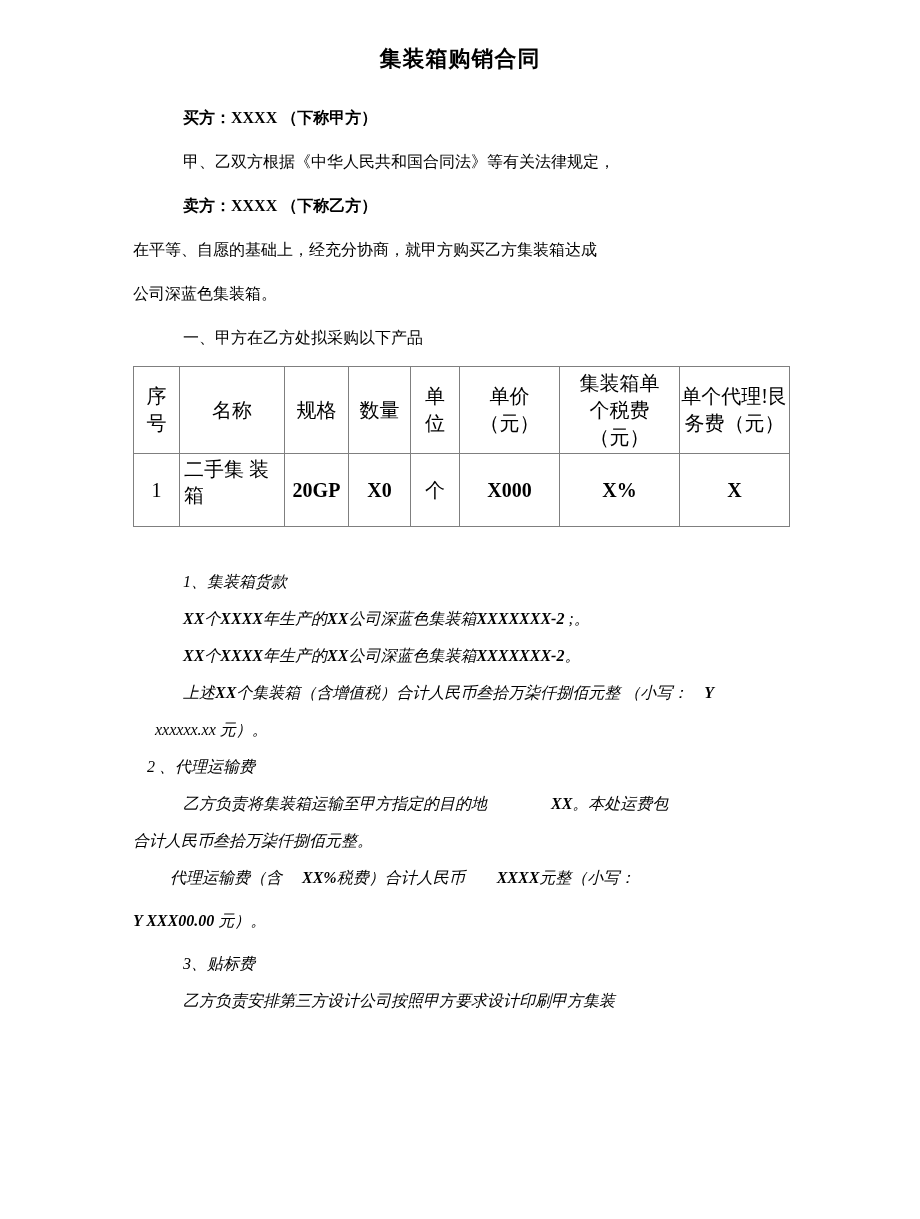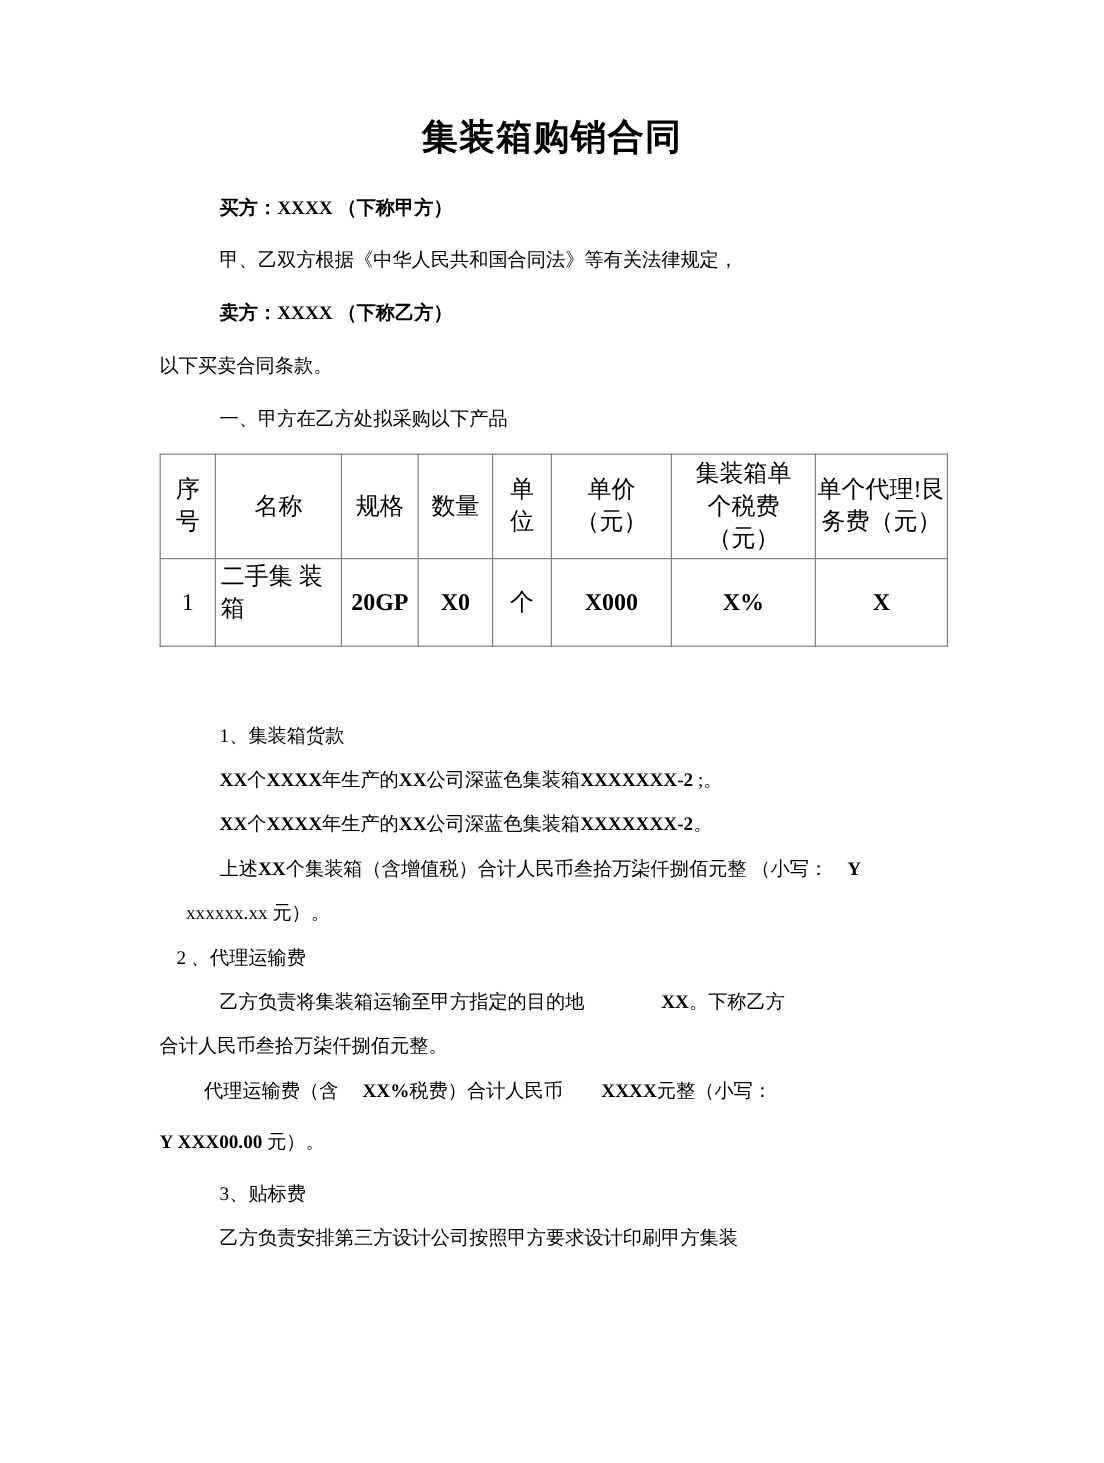--- a/index.html
+++ b/index.html
@@ -5,35 +5,35 @@
   html,body{margin:0;padding:0;background:#ffffff;}
   .page{
     position:relative;
     width:920px;height:1219px;
     background:#ffffff;
     overflow:hidden;
     font-family:"Liberation Serif","DejaVu Serif",serif;
     color:#000000;
   }
   .doc-title{
-    margin:98px 0 0 0;
+    margin:42px 0 0 0;
     text-align:center;
-    font-size:30px;
+    font-size:22px;
     font-weight:bold;
     line-height:34px;
     letter-spacing:1px;
   }
   .body-col{
     margin-left:133px;
     width:668px;
     font-size:16px;
   }
   #body-top{margin-top:20px;}
   #body-top .line{line-height:44px;white-space:pre-wrap;}
-  #body-bottom{margin-top:56px;}
+  #body-bottom{margin-top:36px;font-style:italic;}
   #body-bottom .line{line-height:37px;white-space:pre-wrap;}
   .b{font-weight:bold;}
   .i50{padding-left:50px;}
   .i37{padding-left:37px;}
   .i22{padding-left:22px;}
   .i14{padding-left:14px;}
   .mt{margin-top:6px;}
   table.products{
     border-collapse:collapse;
     table-layout:fixed;
@@ -70,21 +70,22 @@
 <body>
 
 <div class="page">
 
   <h1 class="doc-title">集装箱购销合同</h1>
 
   <div id="body-top" class="body-col">
       <div class="line i50 b"><span class="b">买方：XXXX （下称甲方）</span></div>
       <div class="line i50"><span>甲、乙双方根据《中华人民共和国合同法》等有关法律规定，</span></div>
       <div class="line i50 b"><span class="b">卖方：XXXX （下称乙方）</span></div>
-      <div class="line"><span>以下买卖合同条款。</span></div>
+      <div class="line"><span>在平等、自愿的基础上，经充分协商，就甲方购买乙方集装箱达成</span></div>
+      <div class="line"><span>公司深蓝色集装箱。</span></div>
       <div class="line i50"><span>一、甲方在乙方处拟采购以下产品</span></div>
     </div>
 
   <table class="products">
     <colgroup>
       <col style="width:46px">
         <col style="width:105px">
         <col style="width:64px">
         <col style="width:62px">
       <col style="width:49px">
@@ -124,21 +125,21 @@
     </tbody>
   </table>
 
   <div id="body-bottom" class="body-col">
       <div class="line i50"><span>1、集装箱货款</span></div>
       <div class="line i50"><span class="b">XX</span><span>个</span><span class="b">XXXX</span><span>年生产的</span><span class="b">XX</span><span>公司深蓝色集装箱</span><span class="b">XXXXXXX-2</span><span> ;。</span></div>
       <div class="line i50"><span class="b">XX</span><span>个</span><span class="b">XXXX</span><span>年生产的</span><span class="b">XX</span><span>公司深蓝色集装箱</span><span class="b">XXXXXXX-2</span><span>。</span></div>
       <div class="line i50"><span>上述</span><span class="b">XX</span><span>个集装箱（含增值税）合计人民币叁拾万柒仟捌佰元整 （小写：　</span><span class="b">Y</span></div>
       <div class="line i22"><span>xxxxxx.xx 元）。</span></div>
       <div class="line i14"><span>2 、代理运输费</span></div>
-      <div class="line i50"><span>乙方负责将集装箱运输至甲方指定的目的地　　　　</span><span class="b">XX</span><span>。下称乙方</span></div>
+      <div class="line i50"><span>乙方负责将集装箱运输至甲方指定的目的地　　　　</span><span class="b">XX</span><span>。本处运费包</span></div>
       <div class="line"><span>合计人民币叁拾万柒仟捌佰元整。</span></div>
       <div class="line i37"><span>代理运输费（含　 </span><span class="b">XX%</span><span>税费）合计人民币　　</span><span class="b">XXXX</span><span>元整（小写：</span></div>
       <div class="line mt"><span class="b">Y XXX00.00</span><span> 元）。</span></div>
       <div class="line i50 mt"><span>3、贴标费</span></div>
       <div class="line i50"><span>乙方负责安排第三方设计公司按照甲方要求设计印刷甲方集装</span></div>
     </div>
 
 </div>
 
 </body></html>

